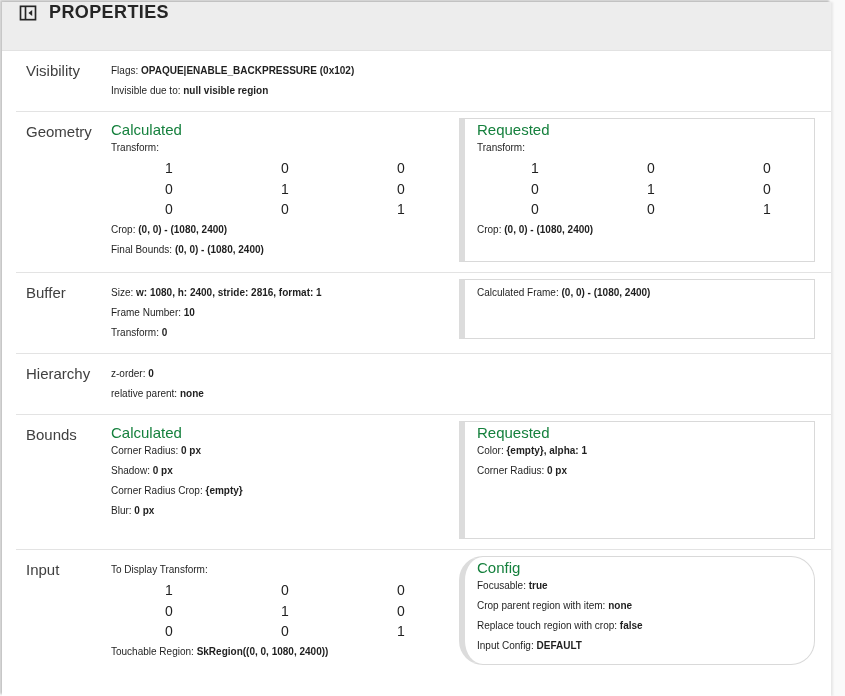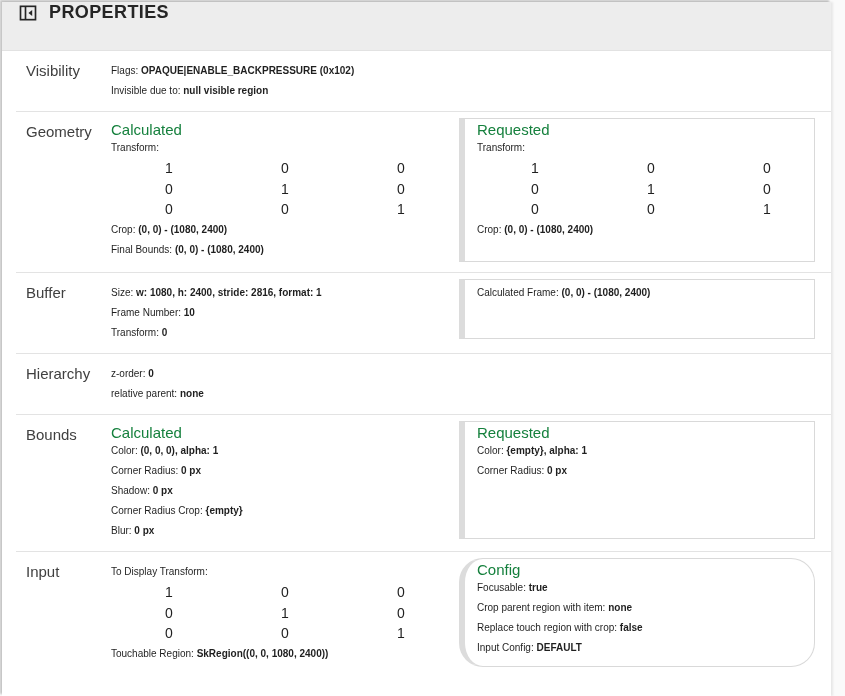--- a/index.html
+++ b/index.html
@@ -163,21 +163,20 @@
     </div>
     <div class="col"></div>
   </div>
 
   <div class="divider"></div>
 
   <div class="section">
     <div class="section-label">Bounds</div>
     <div class="col">
       <div class="caption">Calculated</div>
-      <div class="line"><span>Color: </span><span class="v">(0, 0, 0), alpha: 1</span></div>
       <div class="line"><span>Corner Radius: </span><span class="v">0 px</span></div>
       <div class="line"><span>Shadow: </span><span class="v">0 px</span></div>
       <div class="line"><span>Corner Radius Crop: </span><span class="v">{empty}</span></div>
       <div class="line"><span>Blur: </span><span class="v">0 px</span></div>
     </div>
     <div class="col">
       <div class="rbox h-effects">
         <div class="caption">Requested</div>
         <div class="line"><span>Color: </span><span class="v">{empty}, alpha: 1</span></div>
         <div class="line"><span>Corner Radius: </span><span class="v">0 px</span></div>

